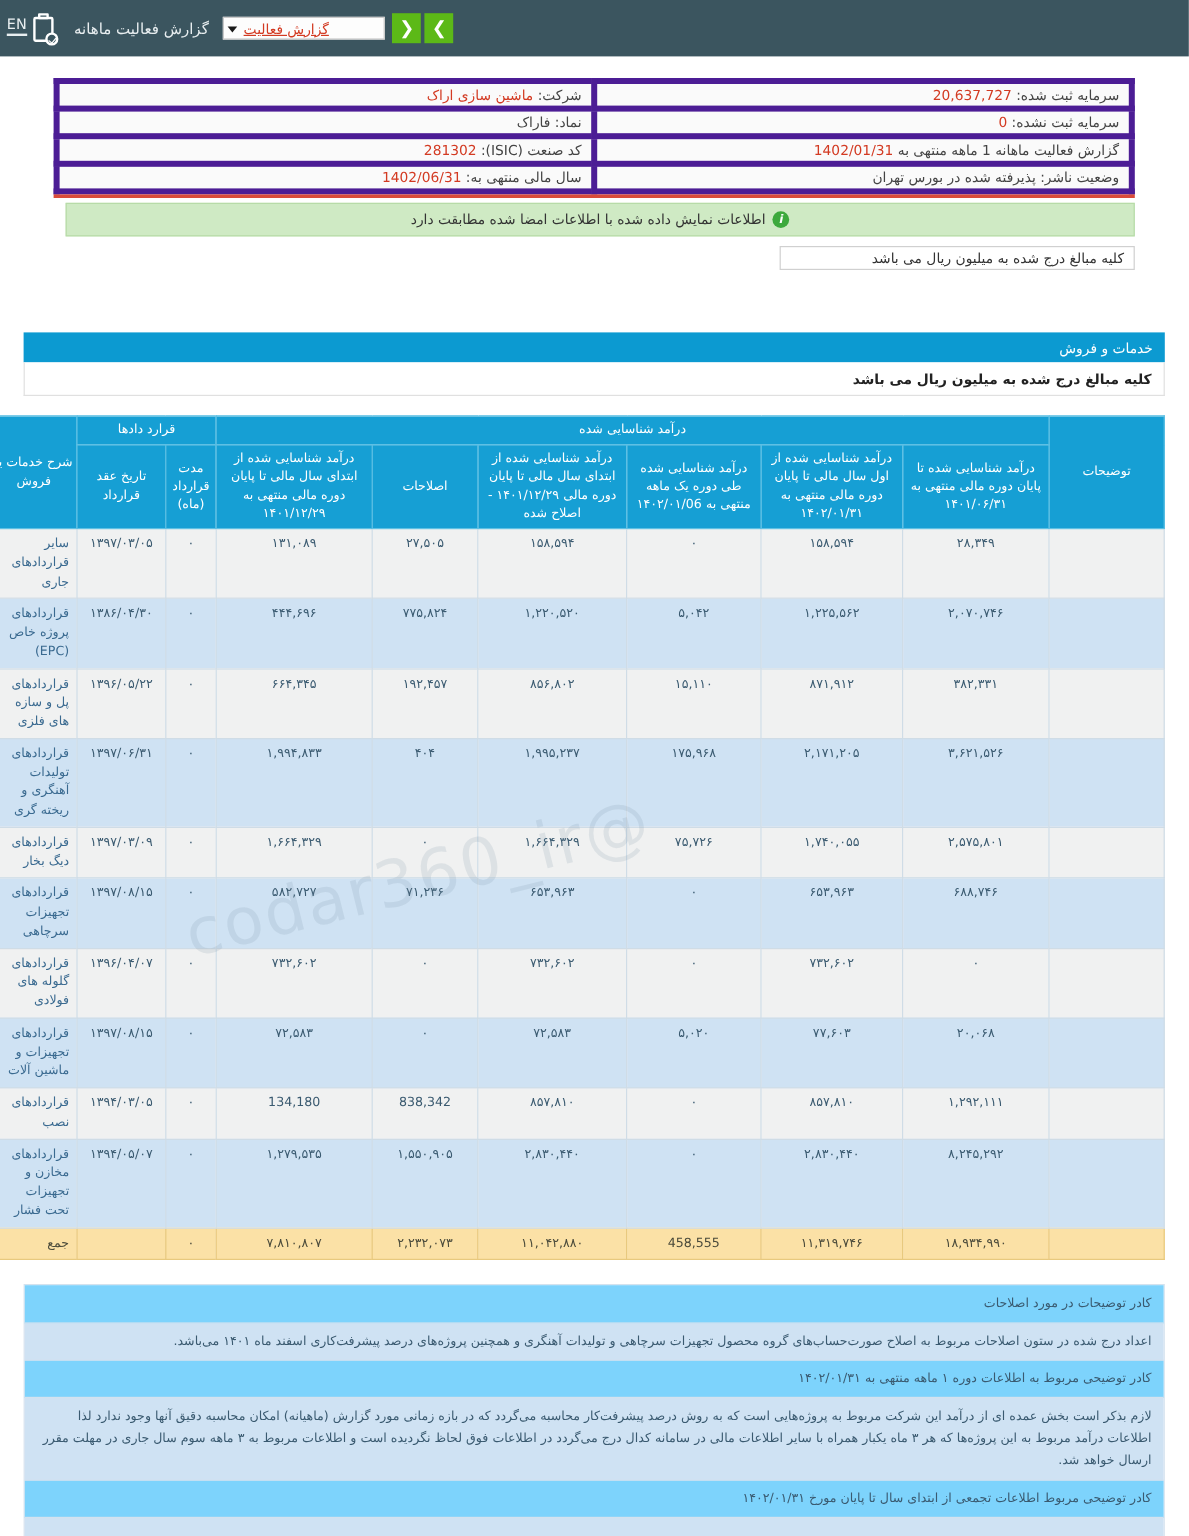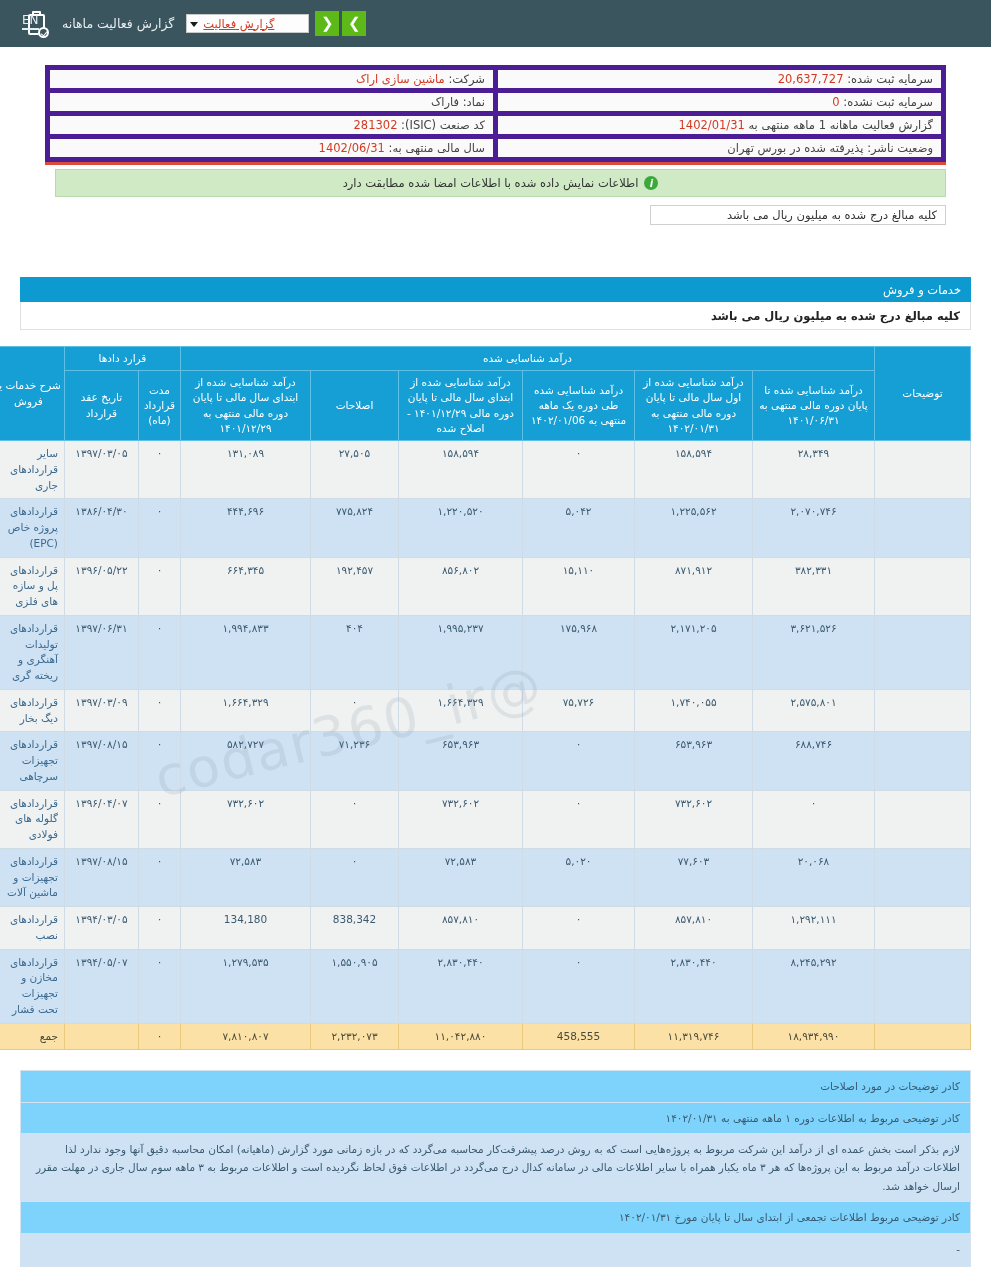--- a/index.html
+++ b/index.html
@@ -36,41 +36,41 @@
   }
   .clipboard-icon .check:after {
     content: ""; position: absolute; left: 2px; top: 1px;
     width: 3px; height: 5px; border: solid #ffffff;
     border-width: 0 1.5px 1.5px 0; transform: rotate(40deg);
   }
   .topbar-label {
     color: #e8eef0; font-size: 12.5px; margin-left: 14px; white-space: nowrap;
   }
   .report-select {
-    width: 123px; height: 19px; background: #fdfdfd;
+    width: 135px; height: 19px; background: #fdfdfd;
     border: 1px solid #c9c9c9; position: relative;
     display: flex; align-items: center; flex-direction: row-reverse;
     padding: 0 4px 0 16px; margin-left: 12px;
   }
   .report-select .sel-text {
     color: #d33a22; font-size: 11.5px; text-decoration: underline; white-space: nowrap;
   }
   .report-select .caret {
     position: absolute; left: 3px; top: 50%; margin-top: -2px;
     width: 0; height: 0; border-left: 4px solid transparent;
     border-right: 4px solid transparent; border-top: 5px solid #1a1a1a;
   }
   .navbtns { display: flex; flex-direction: row-reverse; gap: 3px; margin-left: 6px; }
   .navbtn {
     width: 24px; height: 25px; background: #5cb917;
     display: flex; align-items: center; justify-content: center;
     color: #fff; font-size: 15px; line-height: 1; cursor: pointer;
   }
   .en-link {
-    position: absolute; left: 22px; top: 13px;
+    position: absolute; left: 6px; top: 13px;
     color: #e8eef0; font-size: 12px; border-bottom: 2px solid #e8eef0;
     padding-bottom: 1px; cursor: pointer;
   }
   .info-wrap { padding: 18px 45px 0 45px; }
   table.info {
     width: 100%; border-collapse: collapse;
     border: 1px solid #d8d8d8; background: #fafafa;
   }
   table.info td {
     border: 5px solid #4c1d95; height: 22px;
@@ -409,20 +409,21 @@
             <td class="num">۰</td>
             <td class="num"></td>
             <td class="desc">جمع</td>
           </tr>
         </tbody>
     </table>
   </div>
 
   <div class="notes">
       <div class="note-row label">کادر توضیحات در مورد اصلاحات</div>
+      <div class="note-row body">اعداد درج شده در ستون اصلاحات مربوط به اصلاح صورت‌حساب‌های گروه محصول تجهیزات سرچاهی و تولیدات آهنگری و همچنین پروژه‌های درصد پیشرفت‌کاری اسفند ماه ۱۴۰۱ می‌باشد.</div>
       <div class="note-row label">کادر توضیحی مربوط به اطلاعات دوره ۱ ماهه منتهی به ۱۴۰۲/۰۱/۳۱</div>
       <div class="note-row body">لازم بذکر است بخش عمده ای از درآمد این شرکت مربوط به پروژه‌هایی است که به روش درصد پیشرفت‌کار محاسبه می‌گردد که در بازه زمانی مورد گزارش (ماهیانه) امکان محاسبه دقیق آنها وجود ندارد لذا اطلاعات درآمد مربوط به این پروژه‌ها که هر ۳ ماه یکبار همراه با سایر اطلاعات مالی در سامانه کدال درج می‌گردد در اطلاعات فوق لحاظ نگردیده است و اطلاعات مربوط به ۳ ماهه سوم سال جاری در مهلت مقرر ارسال خواهد شد.</div>
       <div class="note-row label">کادر توضیحی مربوط اطلاعات تجمعی از ابتدای سال تا پایان مورخ ۱۴۰۲/۰۱/۳۱</div>
       <div class="note-row empty">-</div>
     </div>
 
   <div class="watermark">@codar360_ir</div>
 </div>
 
 </body></html>

